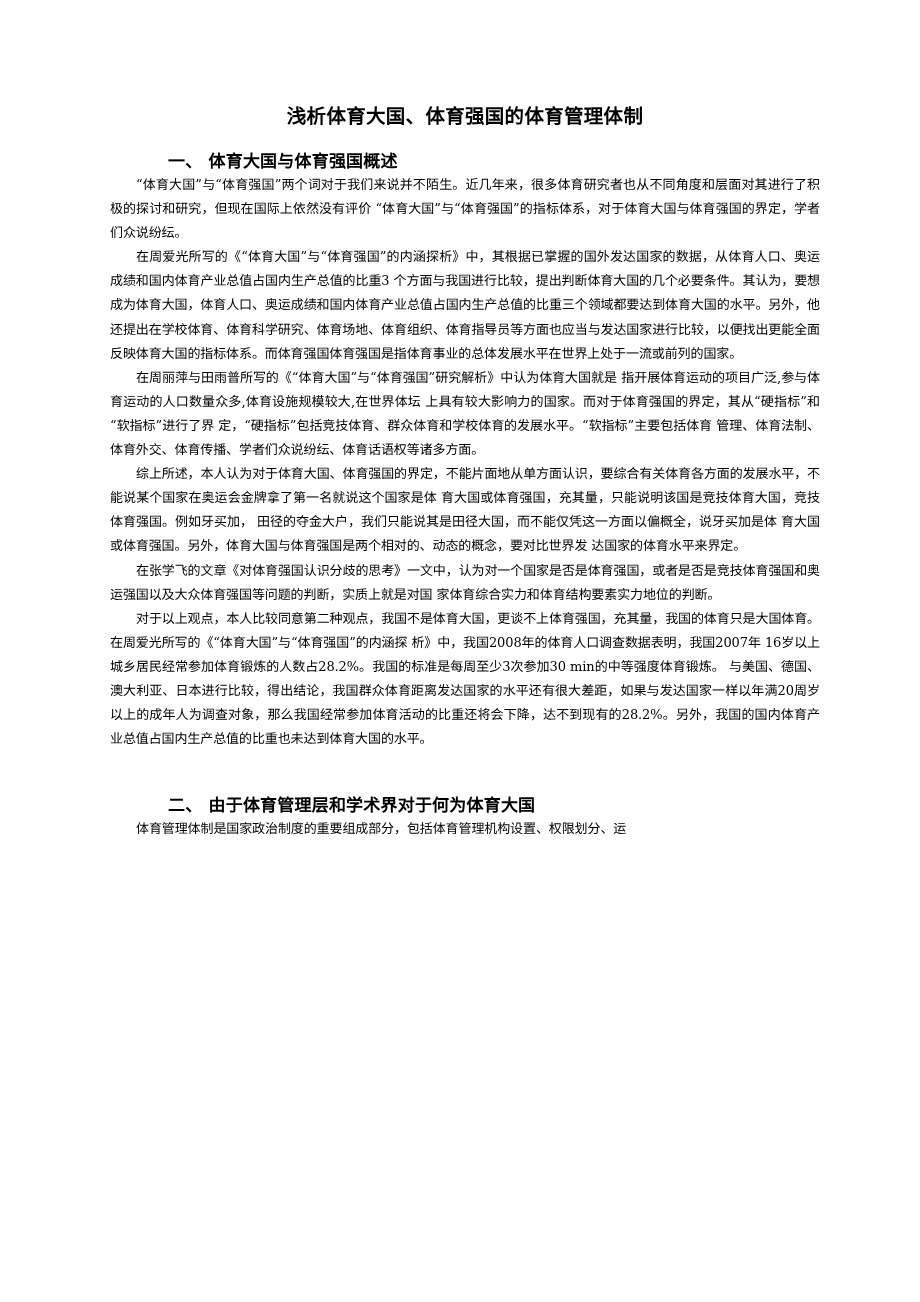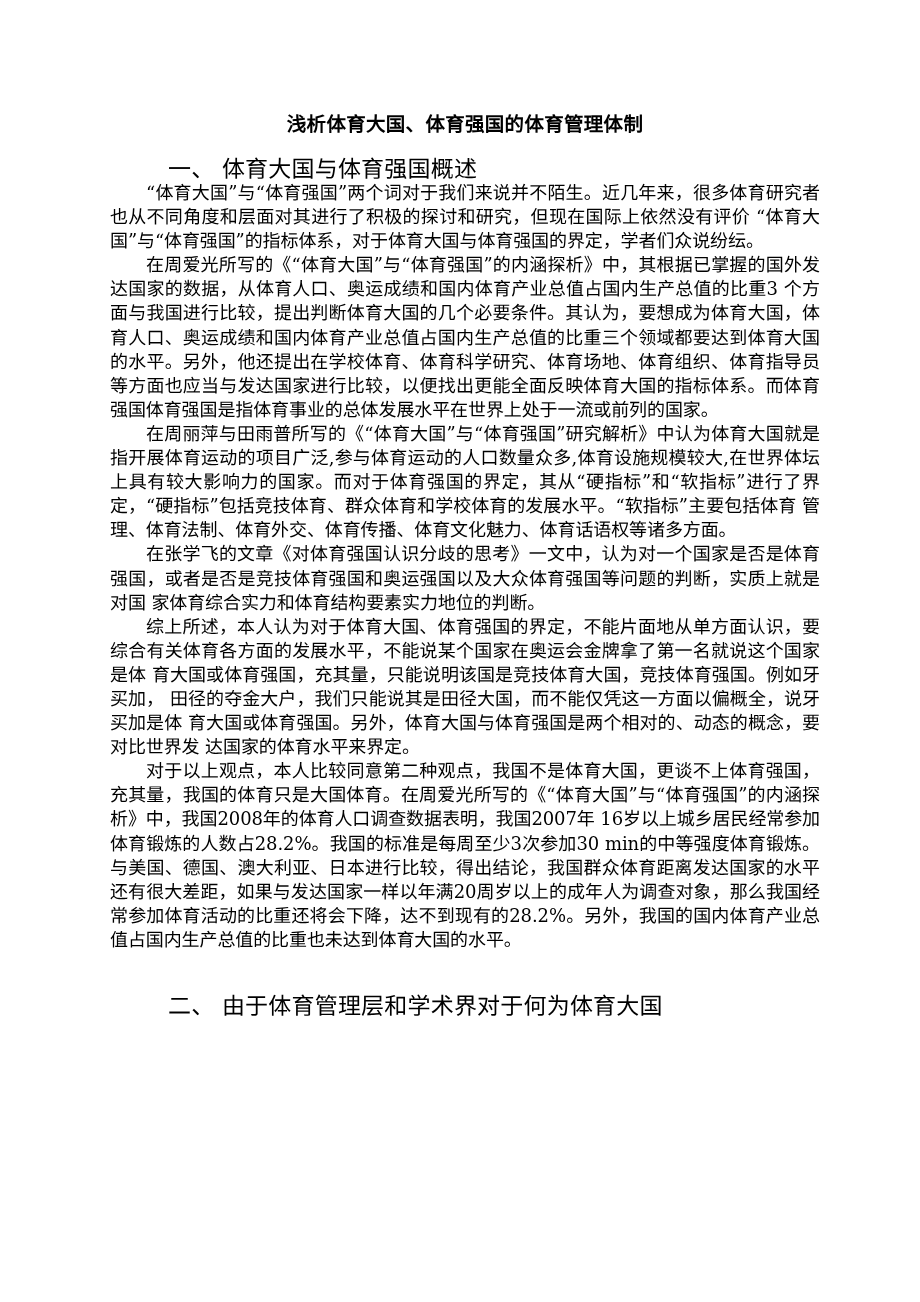--- a/index.html
+++ b/index.html
@@ -18,49 +18,49 @@
     width: 920px;
     height: 1302px;
     margin: 0 auto;
     background: #ffffff;
     overflow: hidden;
     box-sizing: border-box;
   }
   .content {
     position: absolute;
     left: 110px;
-    top: 12px;
+    top: 4px;
     width: 710px;
   }
   .doc-title {
     font-family: "DejaVu Sans", "Liberation Sans", sans-serif;
     font-weight: bold;
     font-size: 19.5px;
     line-height: 28px;
     text-align: center;
     margin: 0;
     padding-top: 99px;
     letter-spacing: 0.3px;
   }
   .heading-2 {
     font-family: "DejaVu Sans", "Liberation Sans", sans-serif;
-    font-weight: normal;
-    font-size: 23px;
+    font-weight: bold;
+    font-size: 17px;
     line-height: 24px;
     margin: 0;
     padding-top: 18px;
     padding-left: 58px;
     letter-spacing: 0.2px;
   }
   .heading-2.second {
     padding-top: 42px;
     padding-left: 58px;
   }
   .para {
-    font-size: 18px;
+    font-size: 13px;
     line-height: 24.1px;
     margin: 0;
     text-align: justify;
     text-justify: inter-ideograph;
     text-indent: 2em;
     letter-spacing: -0.1px;
     word-break: break-all;
   }
 </style>
 </head>
@@ -70,27 +70,28 @@
   <div class="content">
 
     <h1 class="doc-title">浅析体育大国、体育强国的体育管理体制</h1>
 
     <h2 class="heading-2">一、  体育大国与体育强国概述</h2>
 
     <p class="para">“体育大国”与“体育强国”两个词对于我们来说并不陌生。近几年来，很多体育研究者也从不同角度和层面对其进行了积极的探讨和研究，但现在国际上依然没有评价 “体育大国”与“体育强国”的指标体系，对于体育大国与体育强国的界定，学者们众说纷纭。</p>
 
     <p class="para">在周爱光所写的《“体育大国”与“体育强国”的内涵探析》中，其根据已掌握的国外发达国家的数据，从体育人口、奥运成绩和国内体育产业总值占国内生产总值的比重3 个方面与我国进行比较，提出判断体育大国的几个必要条件。其认为，要想成为体育大国，体育人口、奥运成绩和国内体育产业总值占国内生产总值的比重三个领域都要达到体育大国的水平。另外，他还提出在学校体育、体育科学研究、体育场地、体育组织、体育指导员等方面也应当与发达国家进行比较，以便找出更能全面反映体育大国的指标体系。而体育强国体育强国是指体育事业的总体发展水平在世界上处于一流或前列的国家。</p>
 
-    <p class="para">在周丽萍与田雨普所写的《“体育大国”与“体育强国”研究解析》中认为体育大国就是 指开展体育运动的项目广泛,参与体育运动的人口数量众多,体育设施规模较大,在世界体坛 上具有较大影响力的国家。而对于体育强国的界定，其从“硬指标”和“软指标”进行了界 定，“硬指标”包括竞技体育、群众体育和学校体育的发展水平。“软指标”主要包括体育 管理、体育法制、体育外交、体育传播、体育文化魅力、体育话语权等诸多方面。</p>
+    <p class="para">在周丽萍与田雨普所写的《“体育大国”与“体育强国”研究解析》中认为体育大国就是 指开展体育运动的项目广泛,参与体育运动的人口数量众多,体育设施规模较大,在世界体坛 上具有较大影响力的国家。而对于体育强国的界定，其从“硬指标”和“软指标”进行了界 定，“硬指标”包括竞技体育、群众体育和学校体育的发展水平。“软指标”主要包括体育 管理、体育法制、体育外交、体育传播、学者们众说纷纭、体育话语权等诸多方面。</p>
+
+    <p class="para">综上所述，本人认为对于体育大国、体育强国的界定，不能片面地从单方面认识，要综合有关体育各方面的发展水平，不能说某个国家在奥运会金牌拿了第一名就说这个国家是体 育大国或体育强国，充其量，只能说明该国是竞技体育大国，竞技体育强国。例如牙买加， 田径的夺金大户，我们只能说其是田径大国，而不能仅凭这一方面以偏概全，说牙买加是体 育大国或体育强国。另外，体育大国与体育强国是两个相对的、动态的概念，要对比世界发 达国家的体育水平来界定。</p>
 
     <p class="para">在张学飞的文章《对体育强国认识分歧的思考》一文中，认为对一个国家是否是体育强国，或者是否是竞技体育强国和奥运强国以及大众体育强国等问题的判断，实质上就是对国 家体育综合实力和体育结构要素实力地位的判断。</p>
-
-    <p class="para">综上所述，本人认为对于体育大国、体育强国的界定，不能片面地从单方面认识，要综合有关体育各方面的发展水平，不能说某个国家在奥运会金牌拿了第一名就说这个国家是体 育大国或体育强国，充其量，只能说明该国是竞技体育大国，竞技体育强国。例如牙买加， 田径的夺金大户，我们只能说其是田径大国，而不能仅凭这一方面以偏概全，说牙买加是体 育大国或体育强国。另外，体育大国与体育强国是两个相对的、动态的概念，要对比世界发 达国家的体育水平来界定。</p>
 
 
 
     <p class="para">对于以上观点，本人比较同意第二种观点，我国不是体育大国，更谈不上体育强国，充其量，我国的体育只是大国体育。在周爱光所写的《“体育大国”与“体育强国”的内涵探 析》中，我国2008年的体育人口调查数据表明，我国2007年 16岁以上城乡居民经常参加体育锻炼的人数占28.2%。我国的标准是每周至少3次参加30 min的中等强度体育锻炼。 与美国、德国、澳大利亚、日本进行比较，得出结论，我国群众体育距离发达国家的水平还有很大差距，如果与发达国家一样以年满20周岁以上的成年人为调查对象，那么我国经常参加体育活动的比重还将会下降，达不到现有的28.2%。另外，我国的国内体育产业总值占国内生产总值的比重也未达到体育大国的水平。</p>
 
     <h2 class="heading-2 second">二、  由于体育管理层和学术界对于何为体育大国</h2>
 
+    <p class="para">体育管理体制是国家政治制度的重要组成部分，包括体育管理机构设置、权限划分、运</p>
 
   </div>
 </div>
 
 </body></html>

